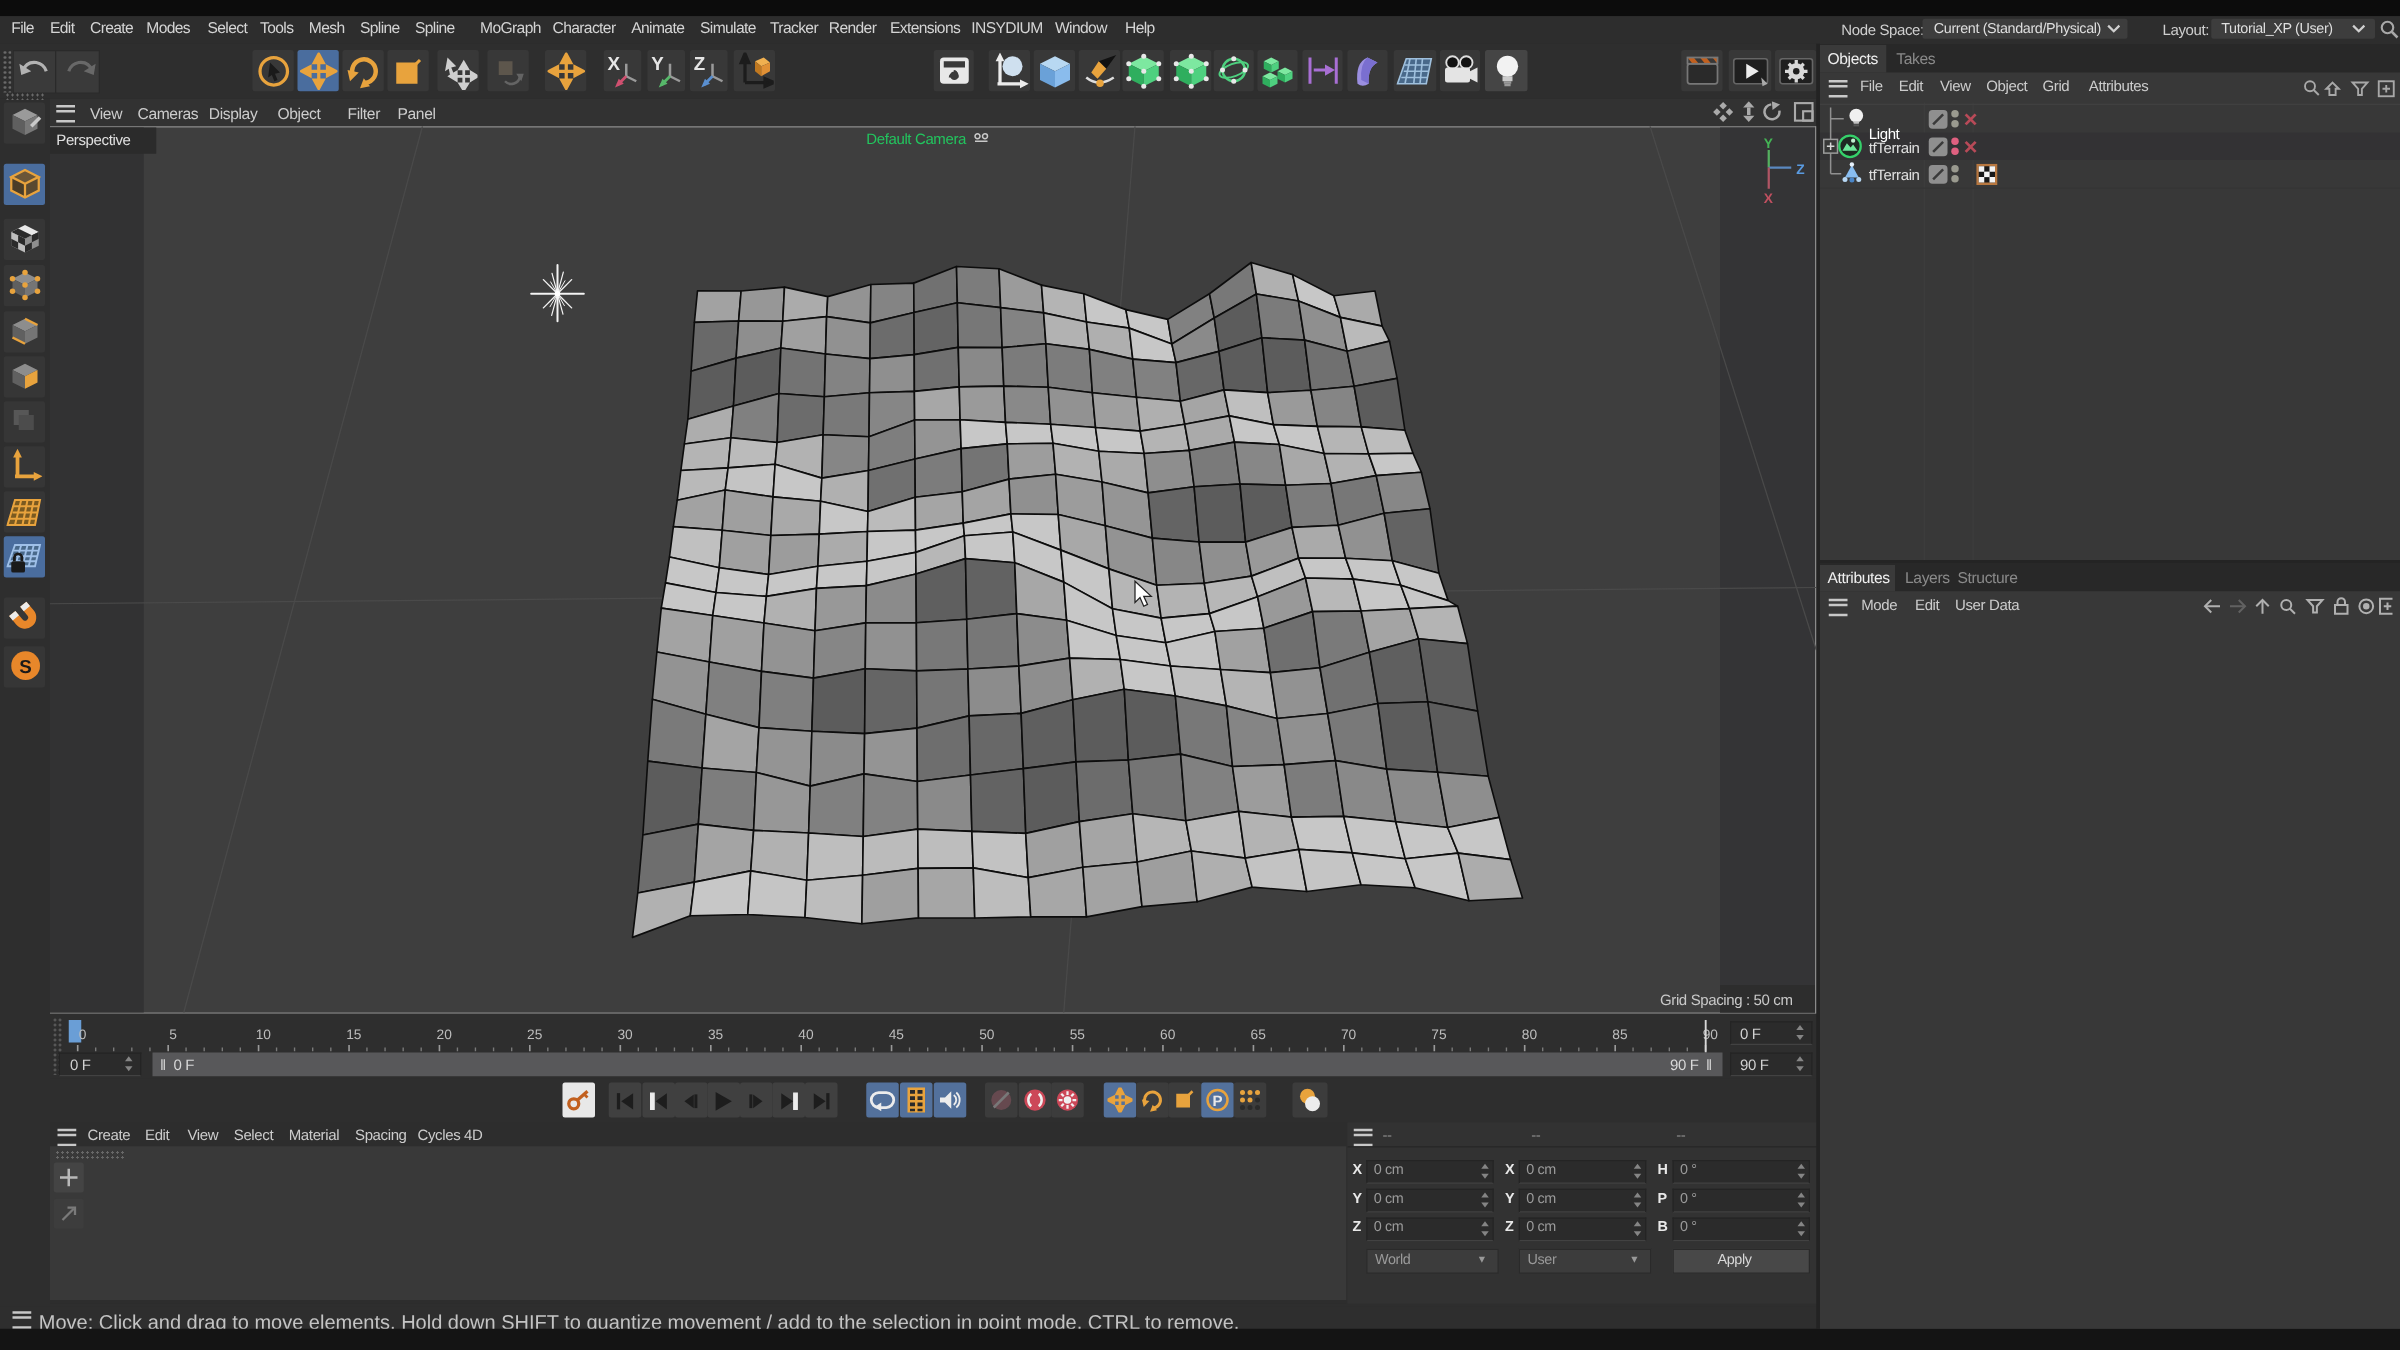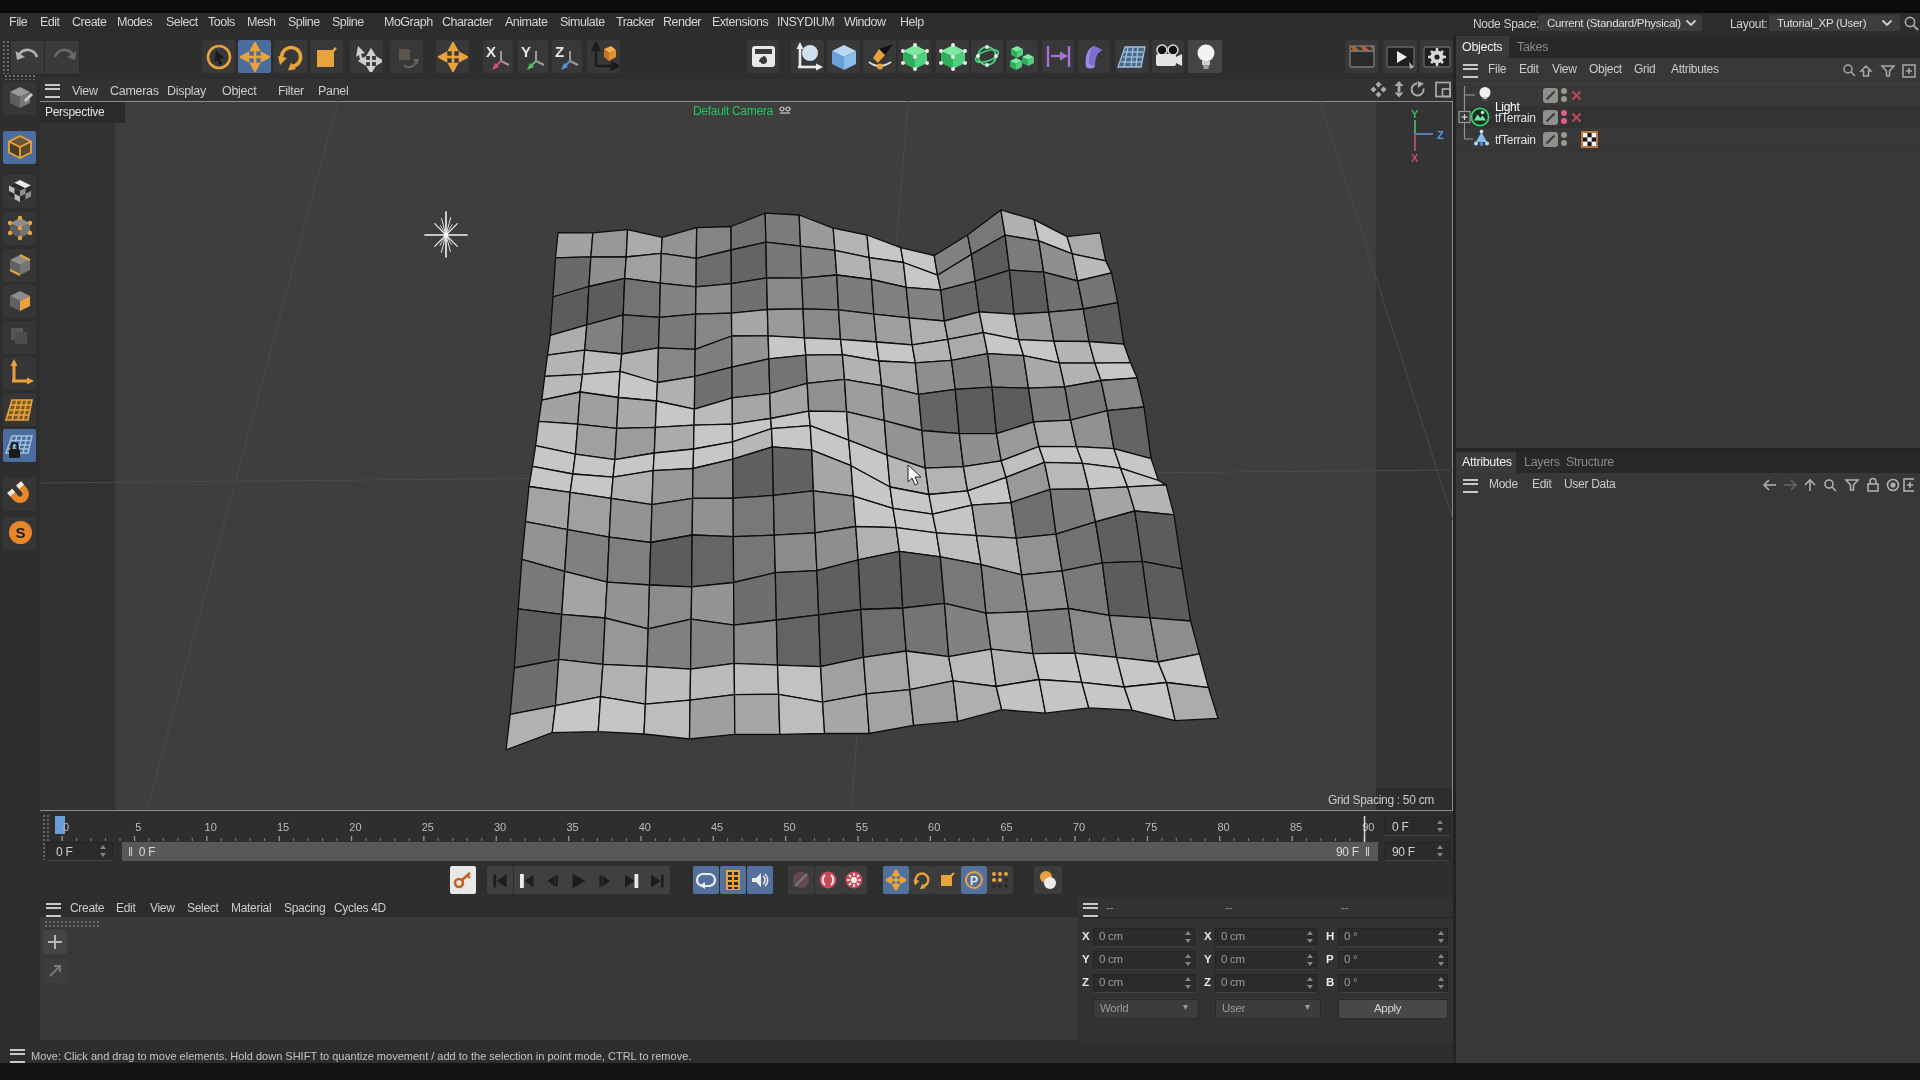--- a/index.html
+++ b/index.html
@@ -1119,21 +1119,21 @@
 <div class="ab" style="left:1093px;top:999px;width:104px;height:18px;background:#3c3c3c;border:1px solid #2a2a2a"></div>
 <div class="mt2" style="left:1100px;top:1002px;color:#9a9a9a;font-size:11.5px">World</div>
 <div class="mt2" style="left:1183px;top:1001px;color:#999;font-size:10px">▾</div>
 <div class="ab" style="left:1215px;top:999px;width:104px;height:18px;background:#3c3c3c;border:1px solid #2a2a2a"></div>
 <div class="mt2" style="left:1222px;top:1002px;color:#9a9a9a;font-size:11.5px">User</div>
 <div class="mt2" style="left:1305px;top:1001px;color:#999;font-size:10px">▾</div>
 <div class="ab" style="left:1338px;top:999px;width:108px;height:18px;background:#484848;border:1px solid #2a2a2a"></div>
 <div class="mt2" style="left:1374px;top:1002px;color:#d8d8d8;font-size:11.5px">Apply</div>
 <div class="ab" style="left:0;top:1045px;width:1453px;height:21px;background:#2e2e2e"></div>
 <div class="ham" style="left:10px;top:1049px"></div>
-<div class="mt2" style="left:31px;top:1050px;color:#c4c4c4;font-size:11px;letter-spacing:0">Move: Click and drag to move elements. Hold down SHIFT to quantize movement / add to the selection in point mode, CTRL to remove.</div>
+<div class="mt2" style="left:31px;top:1050px;color:#c4c4c4;font-size:16px;letter-spacing:0">Move: Click and drag to move elements. Hold down SHIFT to quantize movement / add to the selection in point mode, CTRL to remove.</div>
 <div class="ab" style="left:0;top:1063px;width:1920px;height:17px;background:#141414"></div>
 <div class="ab" style="left:1453px;top:35px;width:3px;height:1028px;background:#232323"></div>
 <div class="ab" style="left:1456px;top:35px;width:464px;height:1028px;background:#383838"></div>
 <div class="ab" style="left:1456px;top:35px;width:464px;height:23px;background:#282828"></div>
 <div class="ab" style="left:1456px;top:36px;width:53px;height:22px;background:#3a3a3a"></div>
 <div class="mt2" style="left:1462px;top:40px;color:#efefef;font-size:12.5px">Objects</div>
 <div class="mt2" style="left:1517px;top:40px;color:#8a8a8a;font-size:12.5px">Takes</div>
 <div class="ham" style="left:1463px;top:64px"></div>
 <div class="mt2" style="left:1488px;top:62px">File</div>
 <div class="mt2" style="left:1519px;top:62px">Edit</div>

